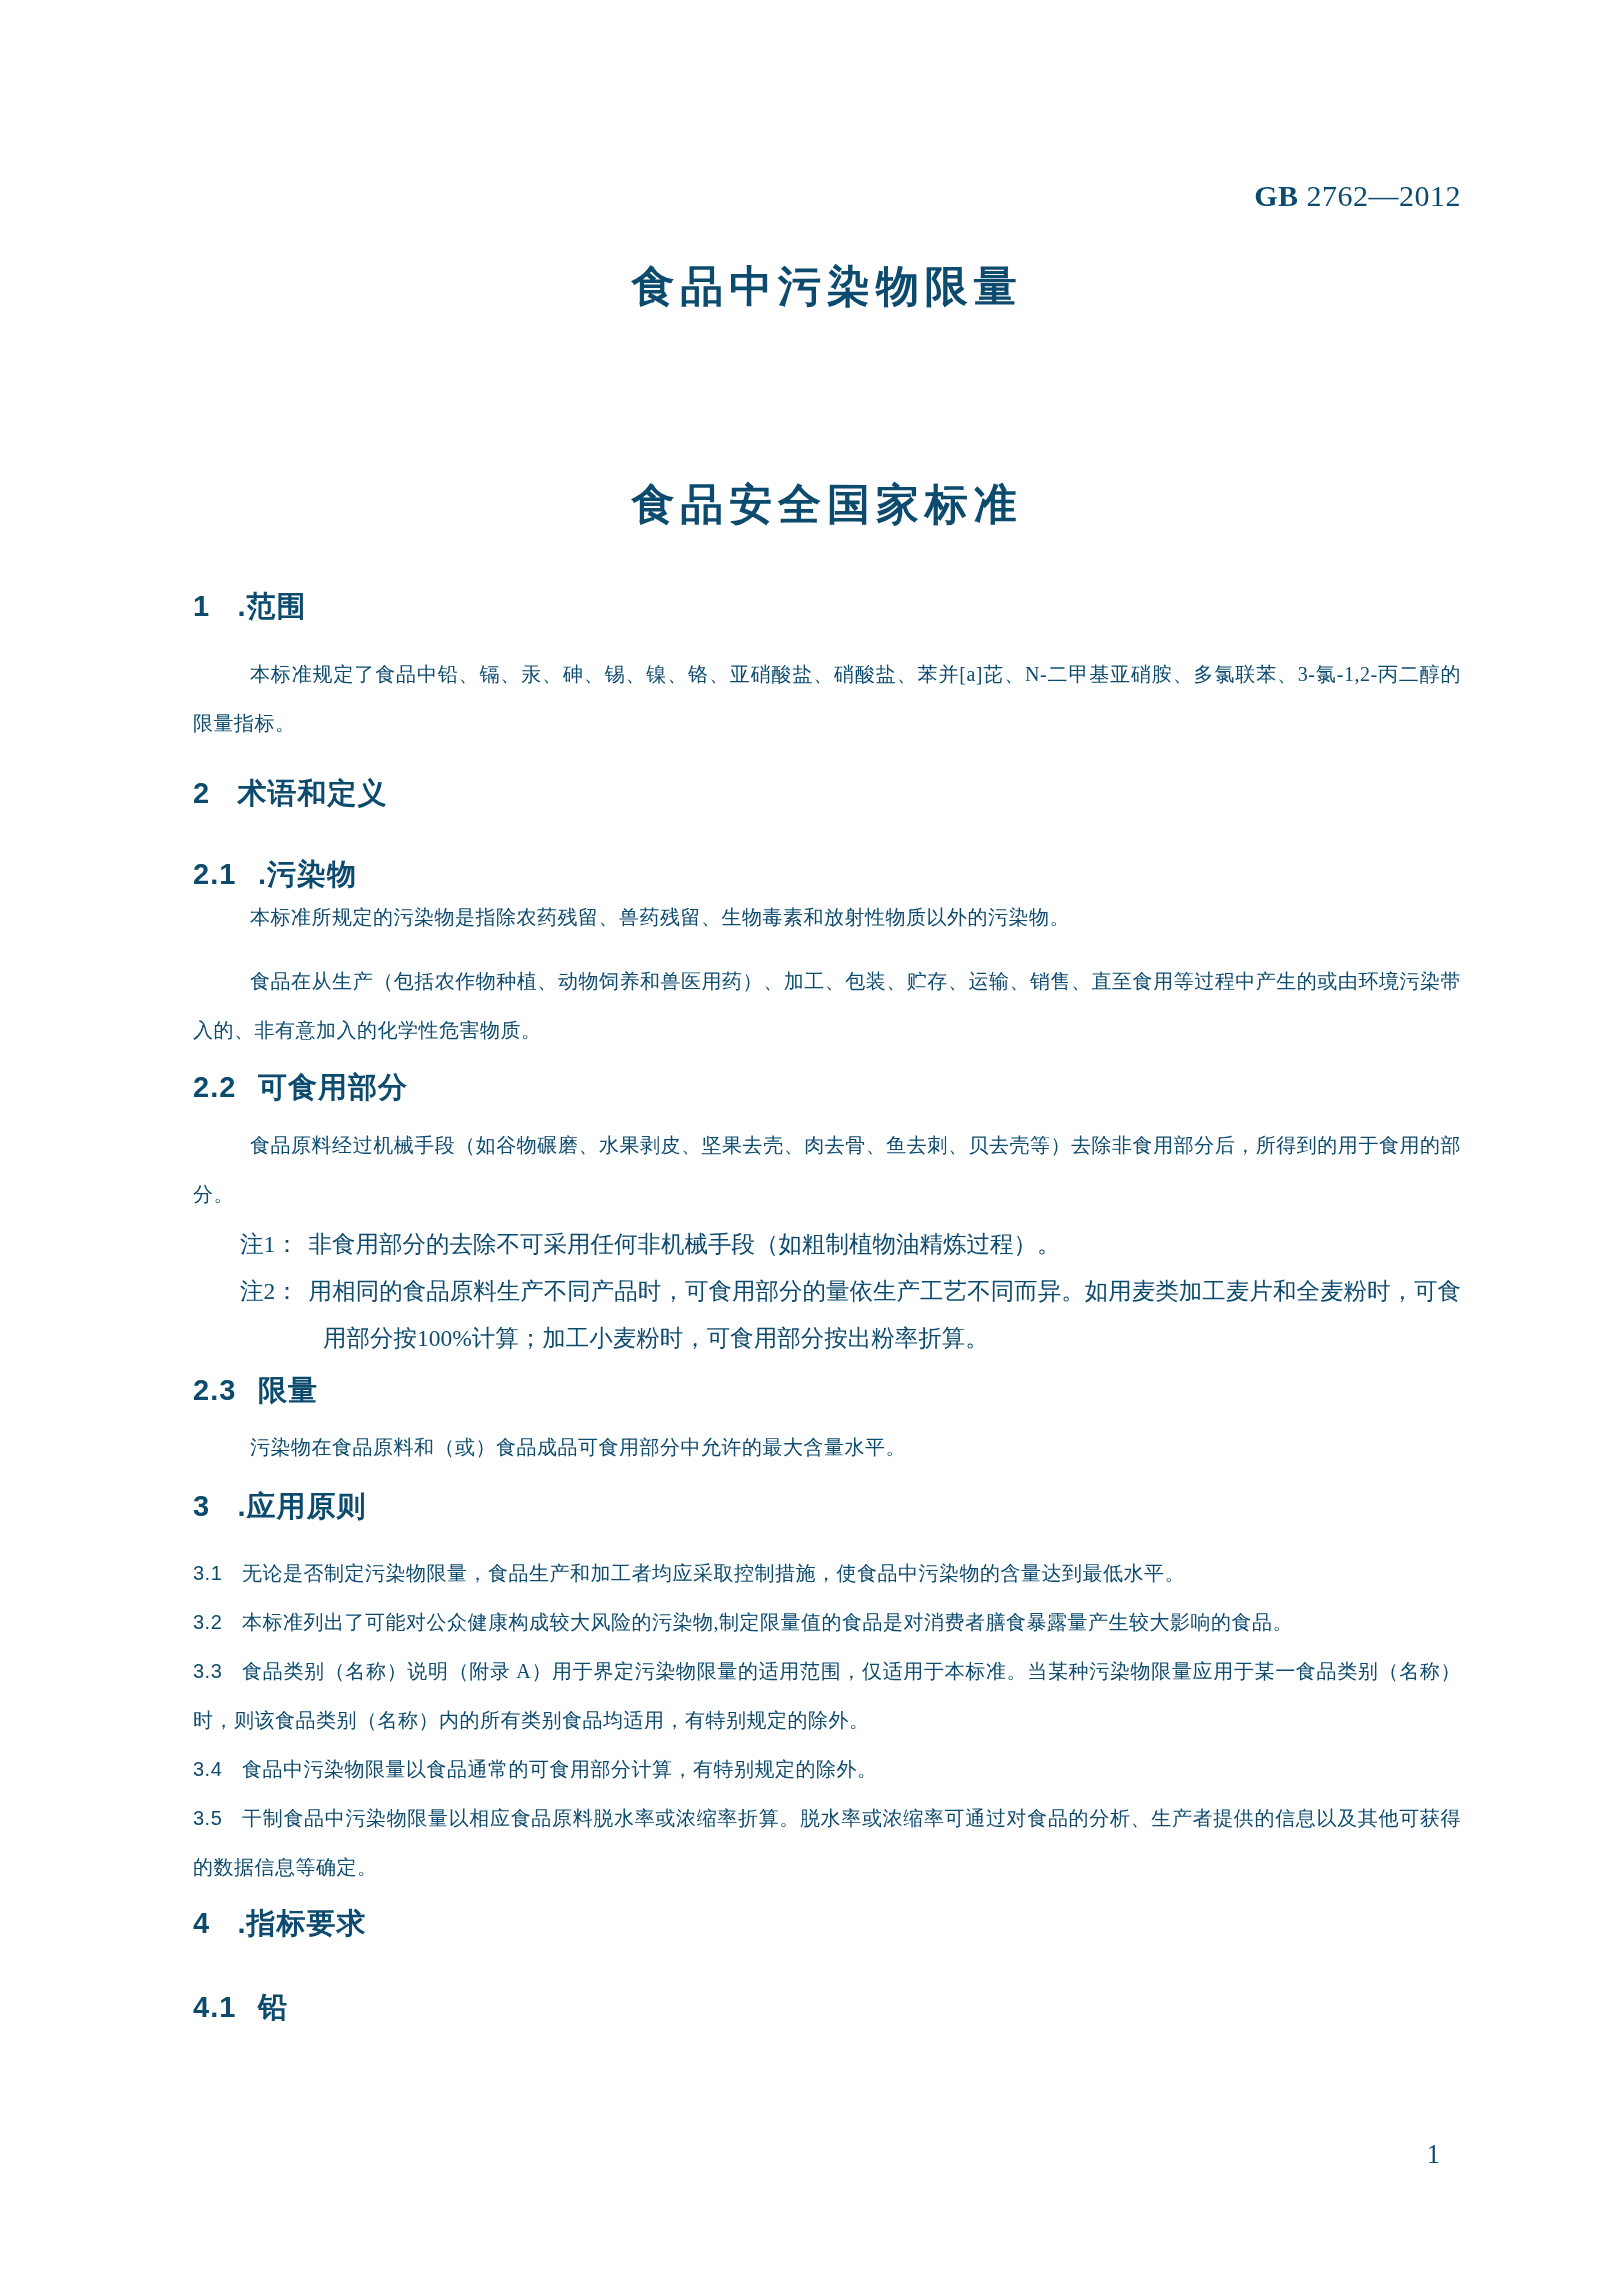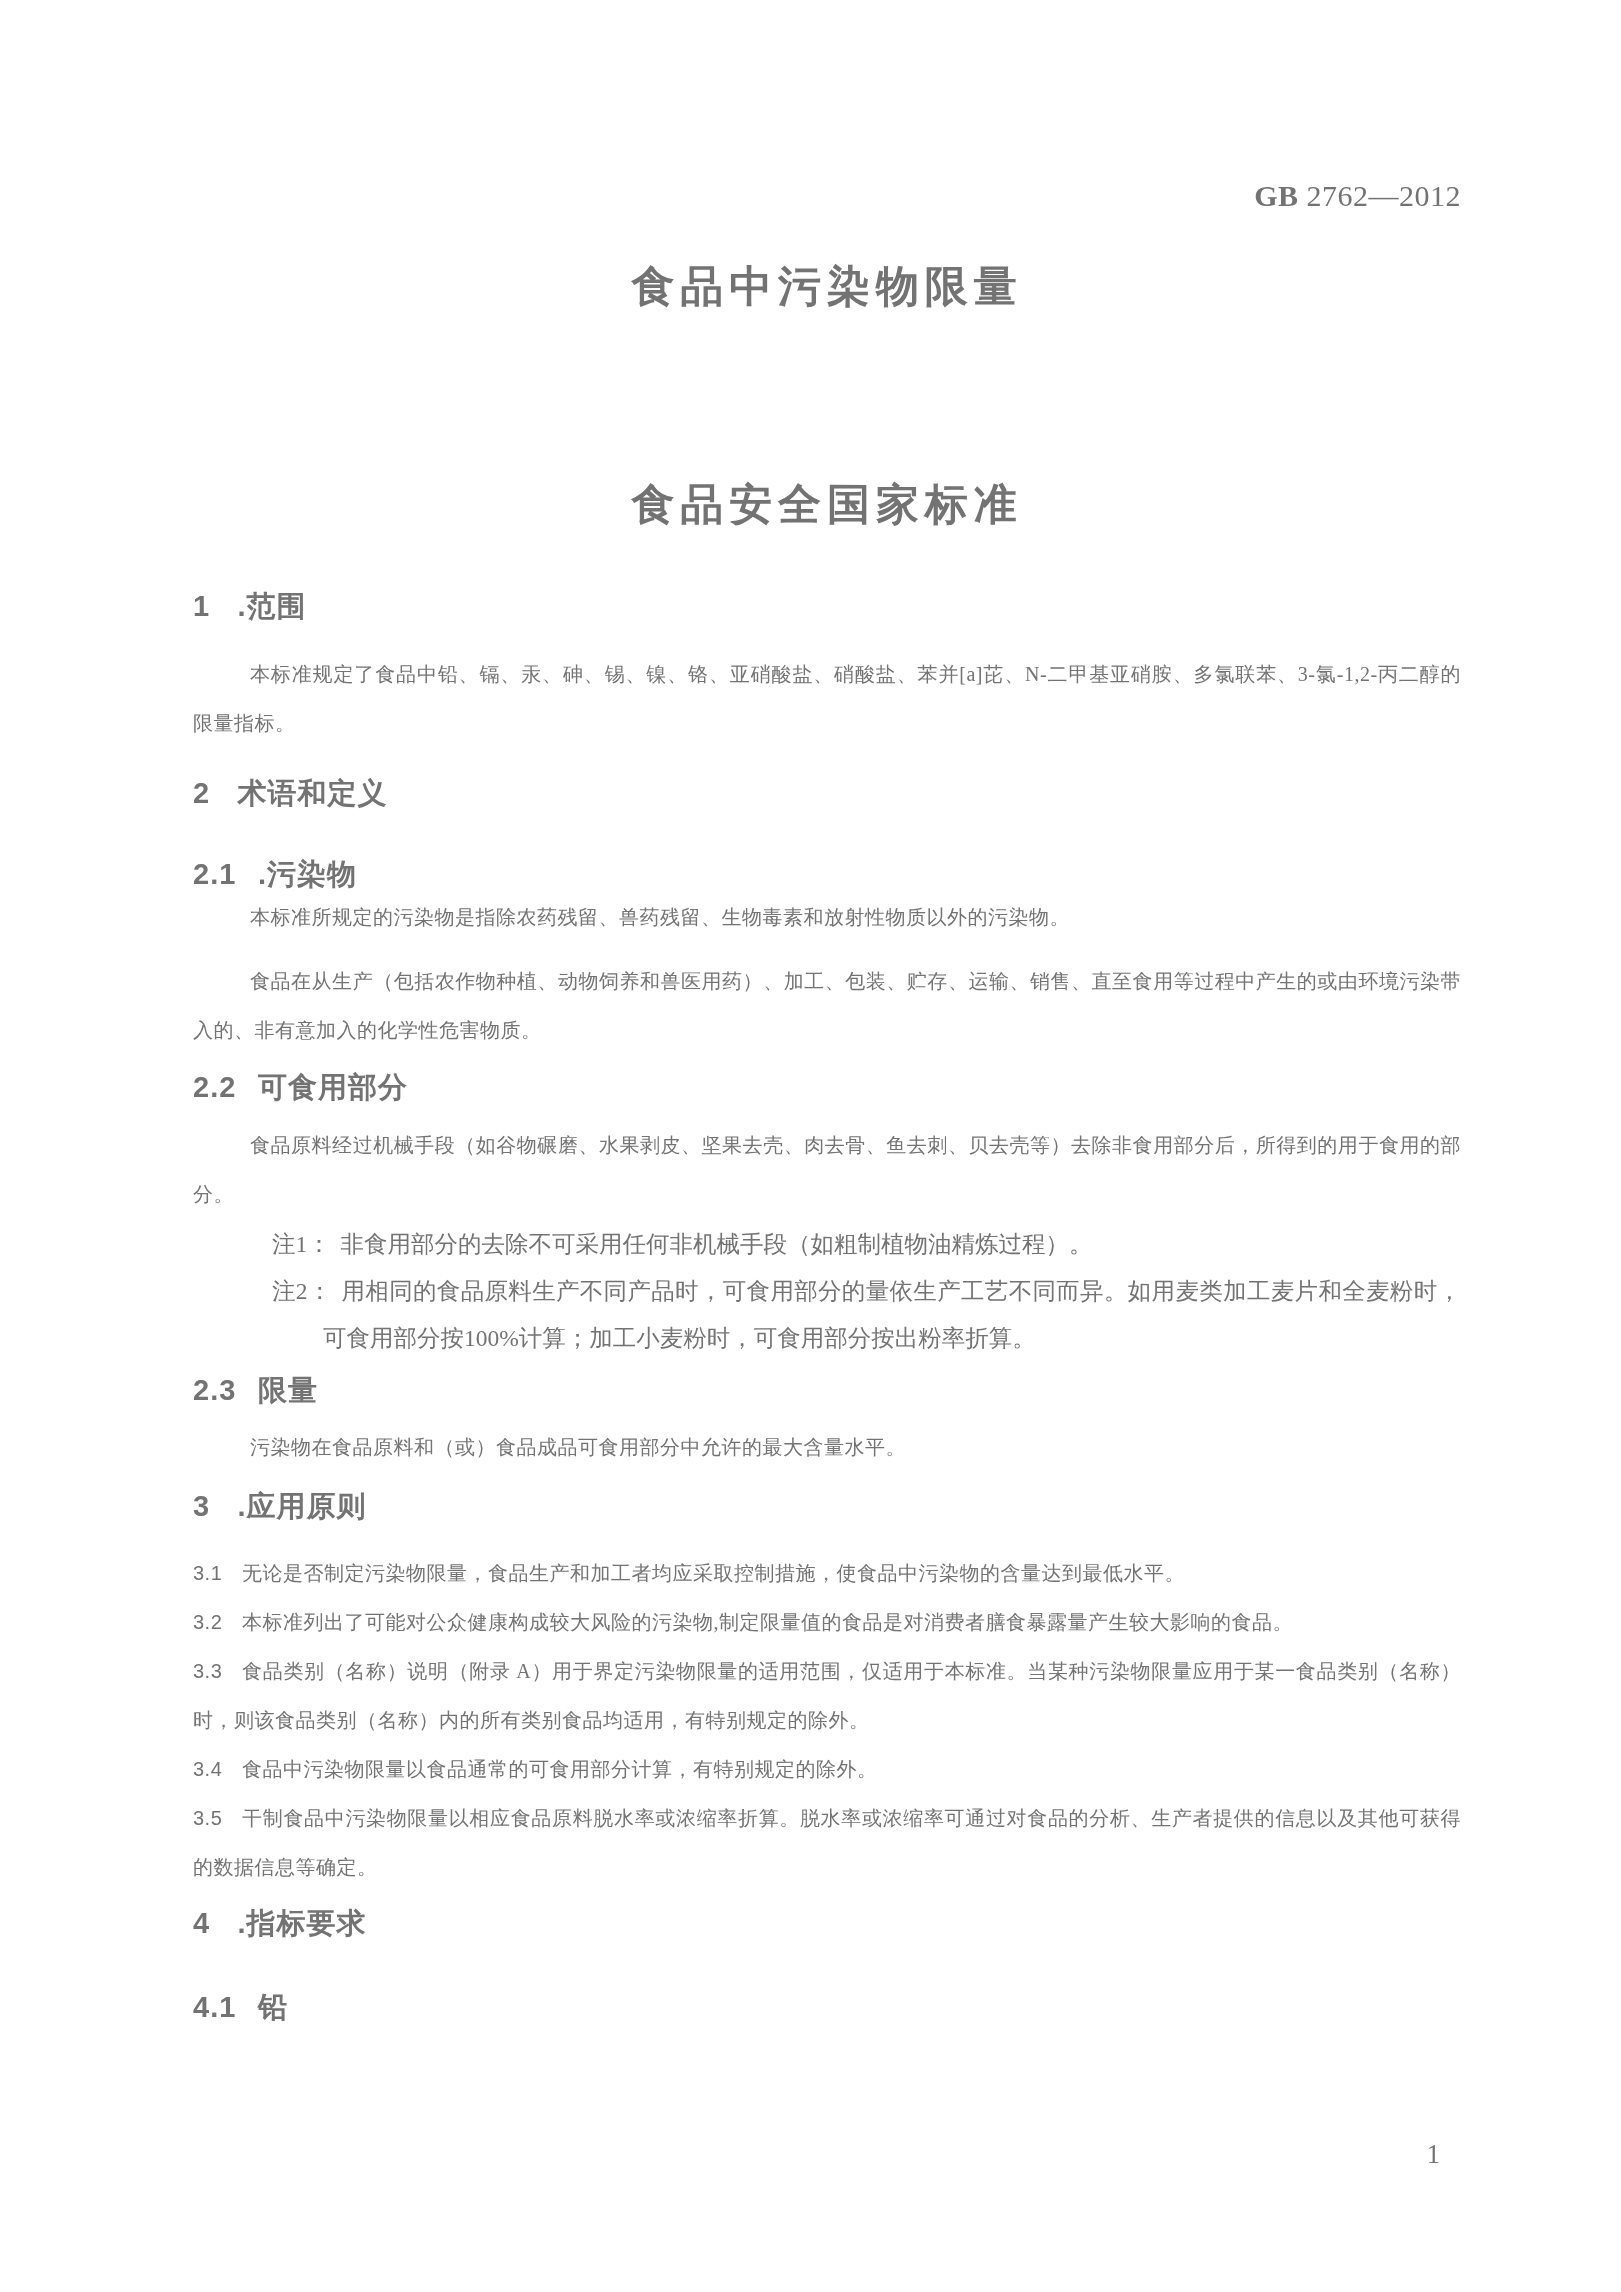--- a/index.html
+++ b/index.html
@@ -1,21 +1,21 @@
 <!DOCTYPE html>
 <html><head>
 <meta charset="utf-8">
 <style>
   html, body { margin: 0; padding: 0; background: #ffffff; }
   .page {
     position: relative;
     width: 1621px;
     height: 2293px;
     background: #ffffff;
-    color: #737373;
+    color: #0c4a6e;
     font-family: "Liberation Serif", "DejaVu Serif", serif;
     overflow: hidden;
     box-sizing: border-box;
   }
   .content {
     padding: 0 160px 0 193px;
     box-sizing: border-box;
   }
   
   .std-code {
@@ -61,21 +61,21 @@
     margin-right: 19.6px;
   }
   
   .note {
     font-size: 23.5px;
     line-height: 47px;
     text-align: justify;
     padding-left: 130px;
     text-indent: -83px;
   }
-  .note-label { margin-right: 9.8px; margin-left: 32px; }
+  .note-label { margin-right: 9.8px; }
   
   .mt-h1     { margin-top: 59px; }
   .mt-p1     { margin-top: 24.5px; }
   .mt-h2     { margin-top: 27.4px; }
   .mt-h21    { margin-top: 44px; }
   .mt-p21    { margin-top: 14.7px; }
   .mt-h22    { margin-top: 14.7px; }
   .mt-p22    { margin-top: 14.7px; }
   .mt-note   { margin-top: 2px; }
   .mt-h23    { margin-top: 9.8px; }

